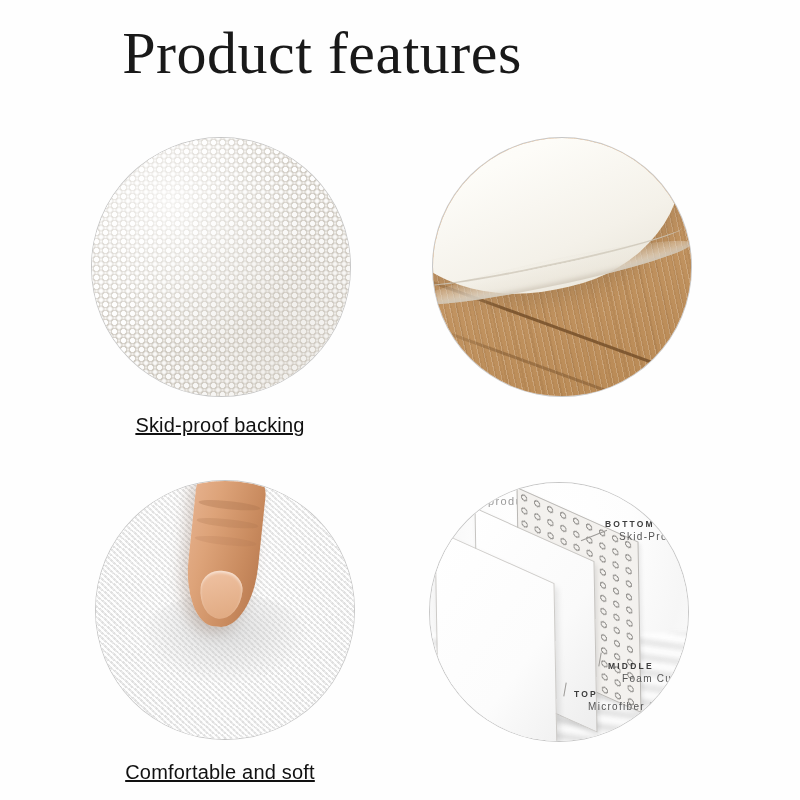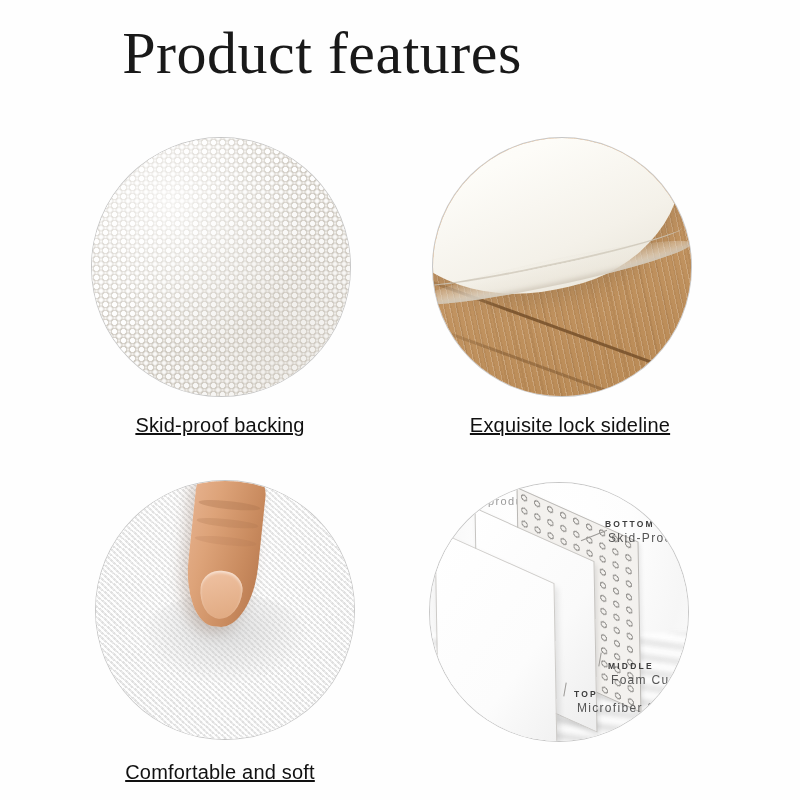--- a/index.html
+++ b/index.html
@@ -305,24 +305,24 @@
   }
   .lbl .lbl-main {
     display: block;
     font-size: 8.5px;
     font-weight: 700;
     letter-spacing: 2.2px;
     color: #3d3d3d;
   }
   .lbl .lbl-sub {
     display: block;
-    font-size: 12px;
+    font-size: 10px;
     letter-spacing: 1.3px;
     margin-top: 2px;
-    margin-left: 3px;
+    margin-left: 14px;
     color: #555555;
   }
   .lbl.bottom { left: 175px; top: 36px; }
   .lbl.middle { left: 178px; top: 178px; }
   .lbl.top    { left: 144px; top: 206px; }
   .leader {
     position: absolute;
     background: #9c9a97;
     height: 1px;
   }
@@ -353,21 +353,20 @@
         <div class="wood">
           <div class="floor"></div>
           <div class="plank p1"></div>
           <div class="plank p2"></div>
           <div class="mat">
             <div class="seam"></div>
             <div class="lip"></div>
           </div>
         </div>
       </div>
-      <div class="caption">Exquisite lock sideline</div>
     </div>
 
     <div class="cell c2">
       <div class="photo">
         <div class="soft">
           <div class="dimple"></div>
           <div class="finger">
             <div class="knuckle k1"></div>
             <div class="knuckle k2"></div>
             <div class="knuckle k3"></div>

